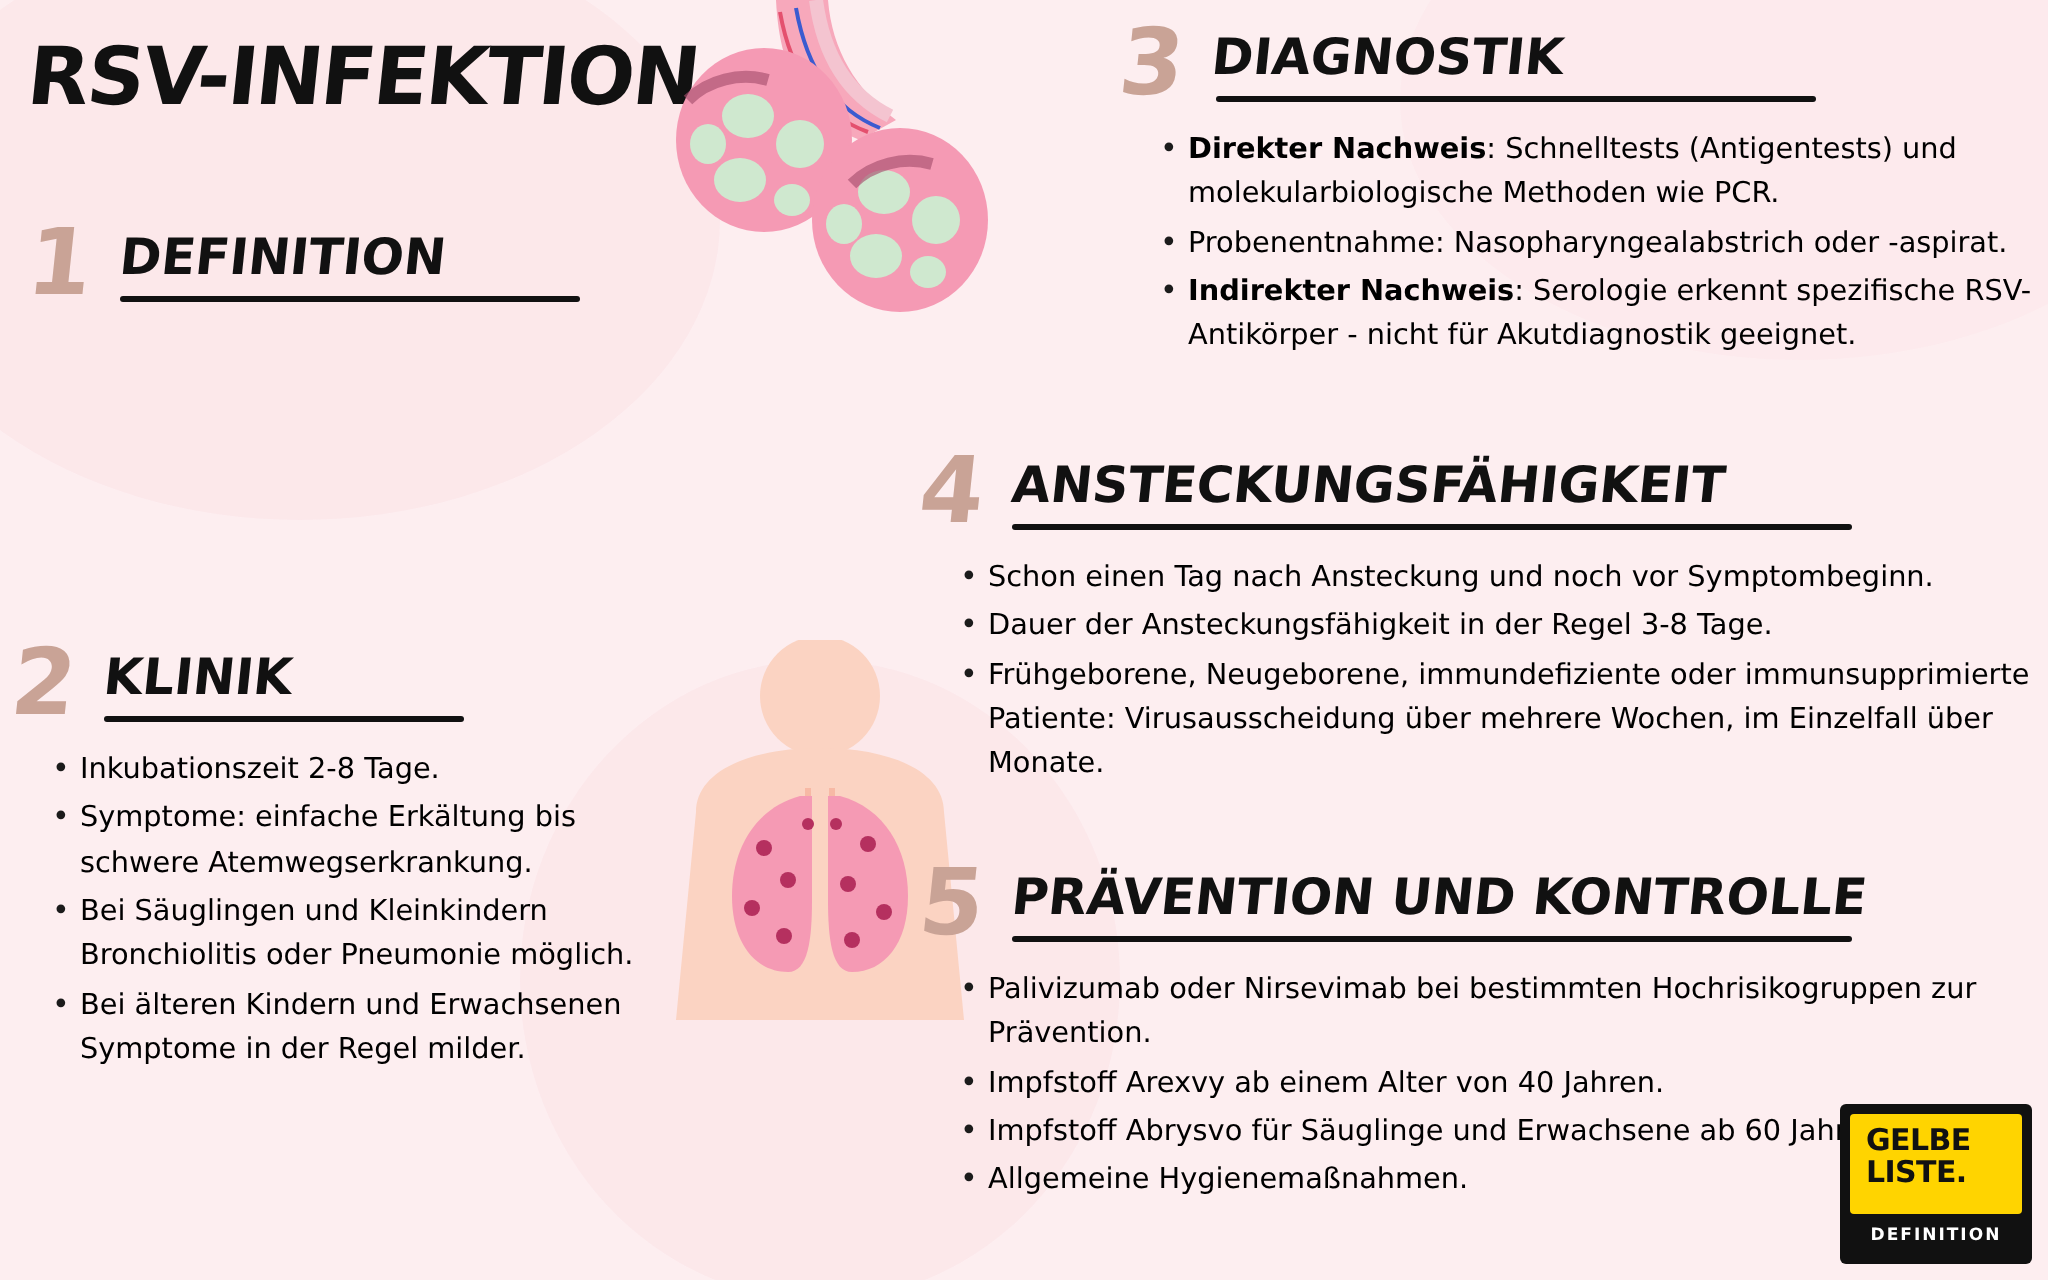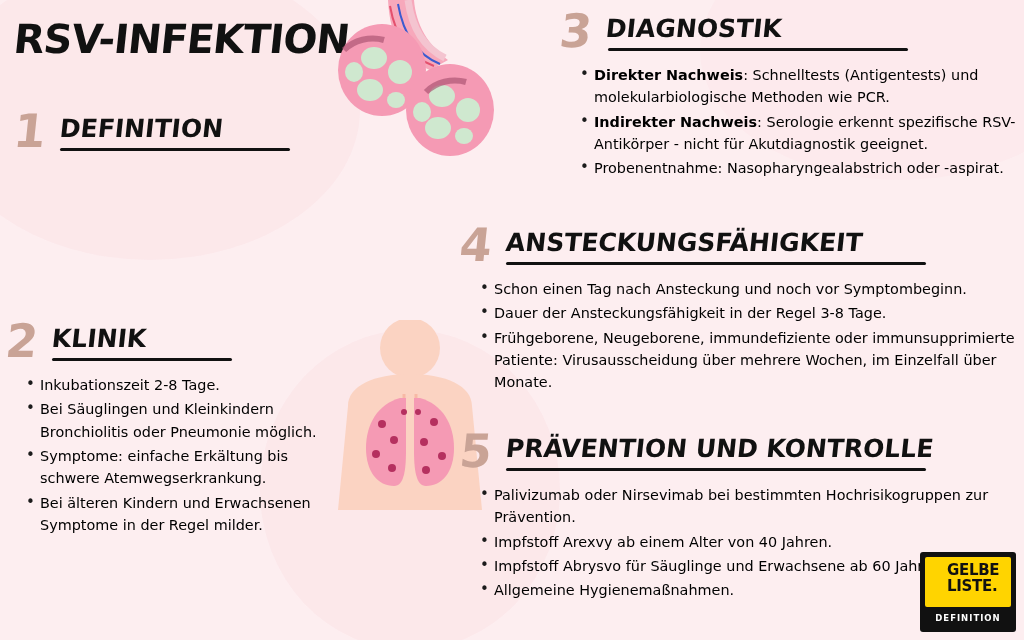--- a/index.html
+++ b/index.html
@@ -145,21 +145,21 @@
   }
   .logo .yellow {
     background: #ffd400;
     margin: 5px 5px 0 5px;
     height: 50px;
     border-radius: 2px;
     color: #111;
     font-weight: 700;
     font-size: 15px;
     line-height: 16px;
-    padding: 5px 6px 0 22px;
+    padding: 5px 6px 0 8px;
     box-sizing: border-box;
     letter-spacing: -0.3px;
   }
   .logo .yellow .dot { color:#111; }
   .logo .black {
     color: #fff;
     font-size: 8.5px;
     letter-spacing: 1px;
     text-align: center;
     padding-top: 6px;
@@ -231,38 +231,38 @@
   <div class="section" id="sec2">
     <div class="sec-head">
       <div class="num">2</div>
       <div class="head-wrap">
         <div class="head-text">KLINIK</div>
         <div class="underline"></div>
       </div>
     </div>
     <ul class="bullets">
       <li>Inkubationszeit 2-8 Tage.</li>
+      <li>Symptome: einfache Erkältung bis schwere Atemwegserkrankung.</li>
       <li>Bei Säuglingen und Kleinkindern Bronchiolitis oder Pneumonie möglich.</li>
-      <li>Symptome: einfache Erkältung bis schwere Atemwegserkrankung.</li>
       <li>Bei älteren Kindern und Erwachsenen Symptome in der Regel milder.</li>
     </ul>
   </div>
 
   <div class="section" id="sec3">
     <div class="sec-head">
       <div class="num">3</div>
       <div class="head-wrap">
         <div class="head-text">DIAGNOSTIK</div>
         <div class="underline"></div>
       </div>
     </div>
     <ul class="bullets">
       <li><span class="b">Direkter Nachweis</span><span>: Schnelltests (Antigentests) und molekularbiologische Methoden wie PCR.</span></li>
+      <li>Probenentnahme: Nasopharyngealabstrich oder -aspirat.</li>
       <li><span class="b">Indirekter Nachweis</span><span>: Serologie erkennt spezifische RSV-Antikörper - nicht für  Akutdiagnostik geeignet.</span></li>
-      <li>Probenentnahme: Nasopharyngealabstrich oder -aspirat.</li>
     </ul>
   </div>
 
   <div class="section" id="sec4">
     <div class="sec-head">
       <div class="num">4</div>
       <div class="head-wrap">
         <div class="head-text">ANSTECKUNGSFÄHIGKEIT</div>
         <div class="underline"></div>
       </div>

